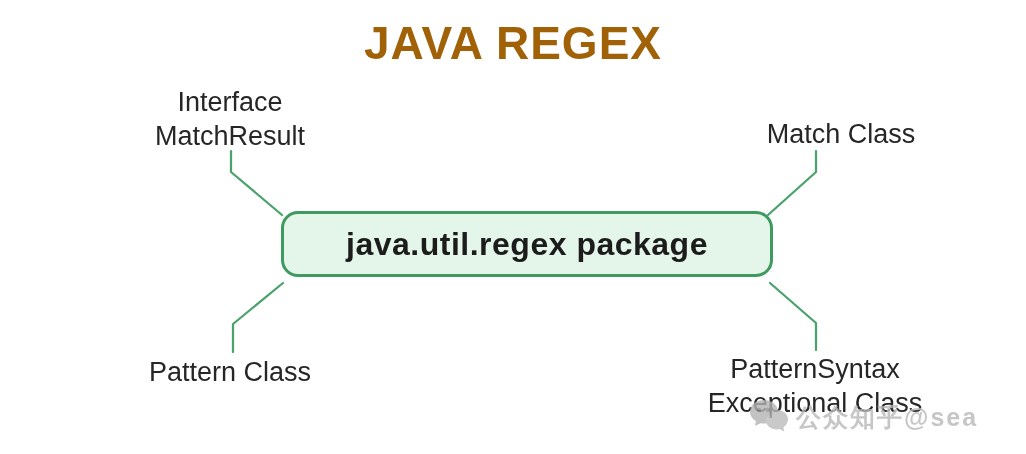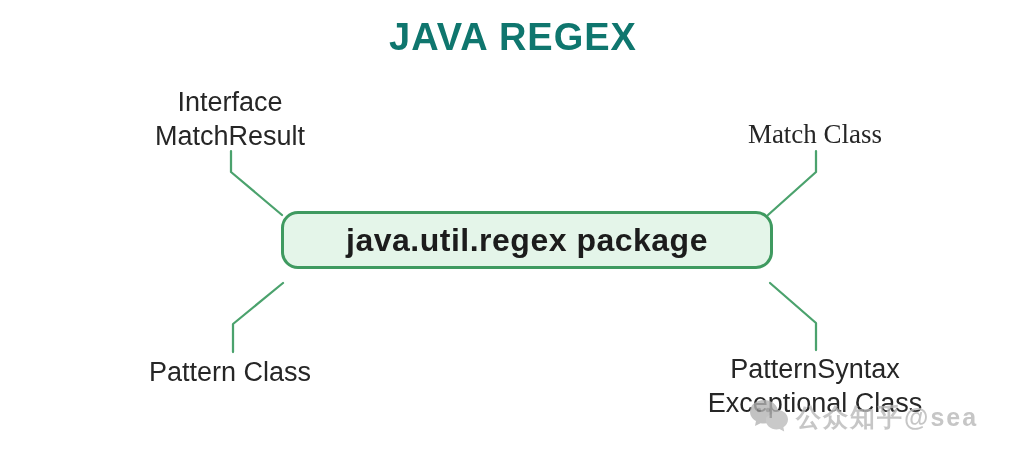--- a/index.html
+++ b/index.html
@@ -17,24 +17,24 @@
     width: 1026px;
     height: 454px;
     background: var(--background);
     font-family: "Liberation Sans", sans-serif;
     overflow: hidden;
   }
   .title {
     position: absolute;
     top: 16px; left: 0; right: 0;
     text-align: center;
-    font-size: 38px;
+    font-size: 46px;
     font-weight: bold;
     letter-spacing: 1px;
-    color: #0f766e;
+    color: #a16207;
   }
   .connectors {
     position: absolute;
     top: 0; left: 0;
     width: 1026px; height: 454px;
   }
   .connectors polyline {
     fill: none;
     stroke: var(--connector);
     stroke-width: 2.25;
@@ -43,27 +43,27 @@
   }
   .node {
     position: absolute;
     text-align: center;
     font-size: 27px;
     font-weight: 500;
     color: #262626;
     line-height: 34px;
   }
   .node-top-left   { left: 95px;  top: 85px;  width: 270px; }
-  .node-top-right  { left: 695px; top: 117px; width: 240px; font-family: Liberation Serif, serif; }
+  .node-top-right  { left: 721px; top: 117px; width: 240px; }
   .node-bottom-left{ left: 95px;  top: 355px; width: 270px; }
   .node-bottom-right{ left: 680px; top: 352px; width: 270px; }
   .center-box {
     position: absolute;
     left: 281px; top: 211px;
-    width: 492px; height: 58px;
+    width: 492px; height: 66px;
     background: var(--box-fill);
     border: 3px solid var(--box-border);
     border-radius: 17px;
     display: flex;
     align-items: center;
     justify-content: center;
     font-size: 32px;
     font-weight: bold;
     color: #1c1c1c;
     letter-spacing: 0.5px;

